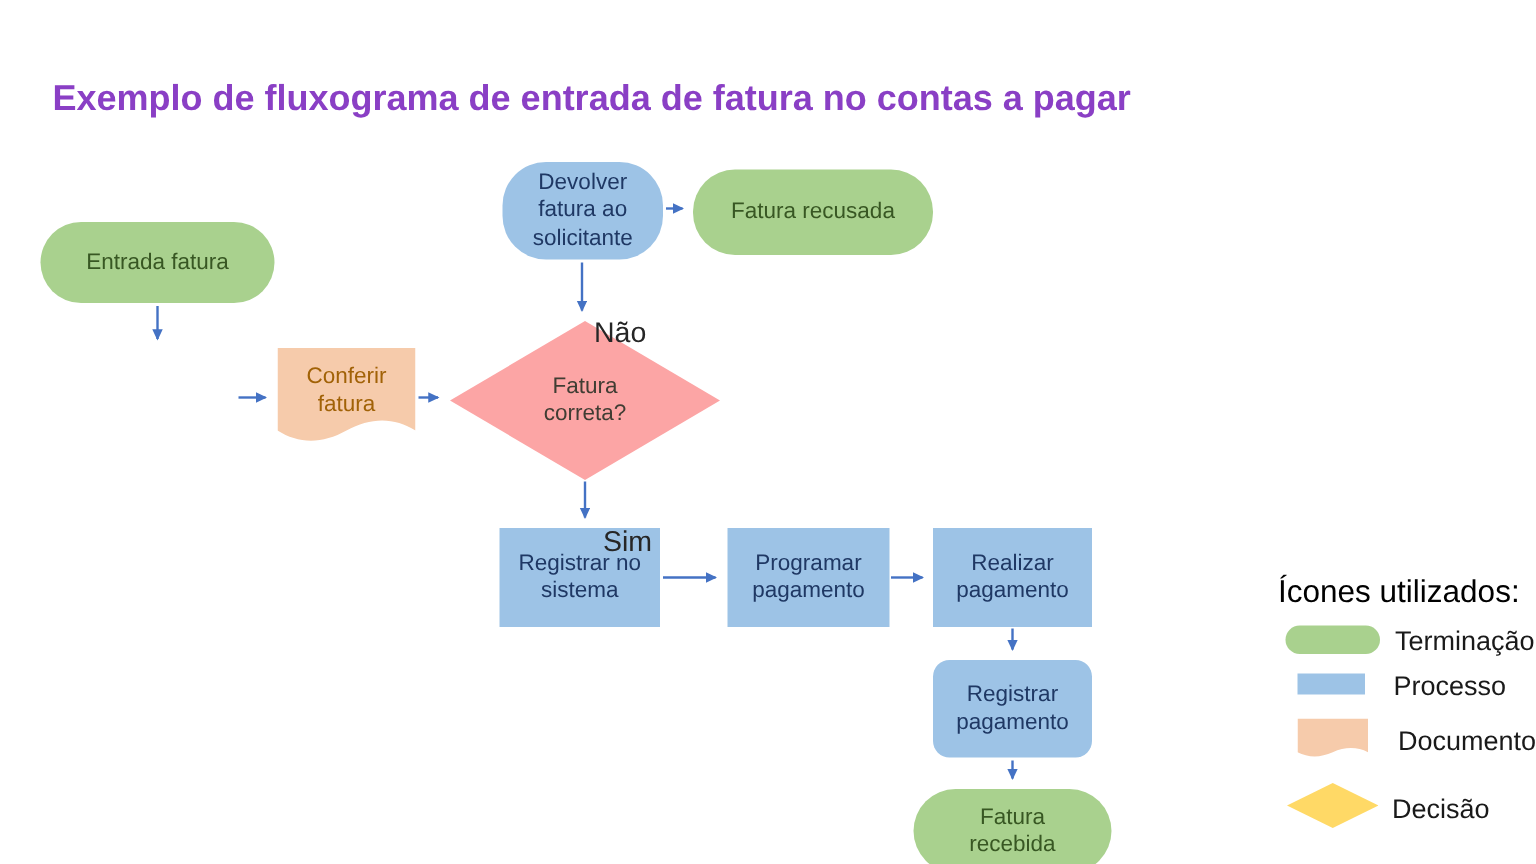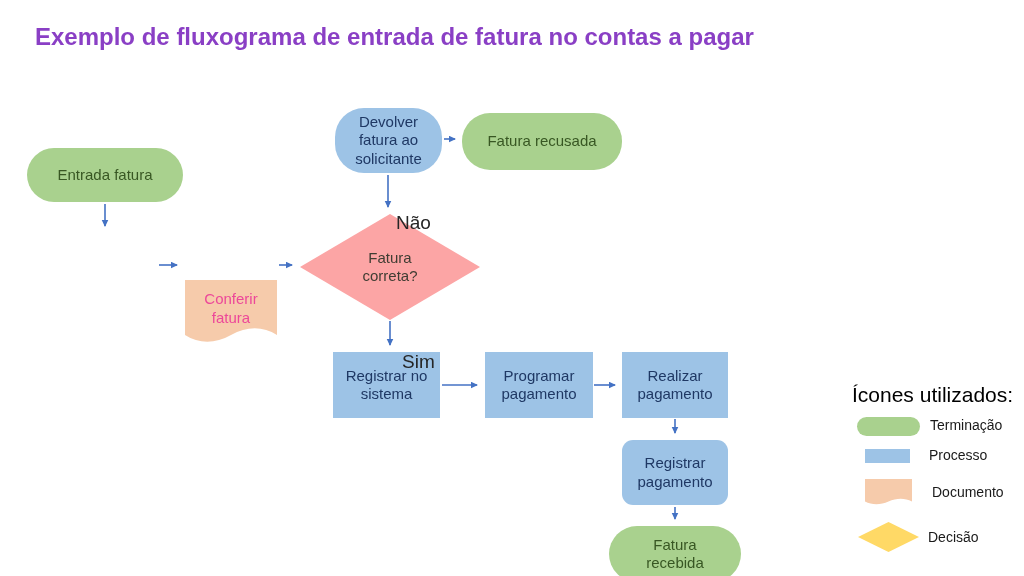--- a/index.html
+++ b/index.html
@@ -1,40 +1,40 @@
 <!DOCTYPE html>
 <html><head>
 <meta charset="utf-8">
 <style>
   html,body { margin:0; padding:0; background:#ffffff; }
   .slide {
     position:relative; width:1024px; height:576px; background:#ffffff;
     overflow:hidden; font-family:"Liberation Sans", sans-serif;
   }
   .slide-title {
-    position:absolute; left:35px; top:23px; margin:0;
+    position:absolute; left:35px; top:52px; margin:0;
     font-size:24px; font-weight:bold; color:#8a3fc5; white-space:nowrap;
   }
   .arrows { position:absolute; left:0; top:0; pointer-events:none; }
   .node {
     position:absolute; display:flex; align-items:center; justify-content:center;
     text-align:center; font-size:15px; line-height:1.22;
   }
   .terminator { background:#a9d18e; color:#385723; border-radius:28px; }
   .process    { background:#9dc3e6; color:#1f3864; }
   .decision   { background:#fca5a5; color:#403d33;
                 clip-path:polygon(50% 0,100% 50%,50% 100%,0 50%); }
-  .document   { background:transparent; color:#ec4899;margin-top:48px; }
+  .document   { background:transparent; color:#a16207; }
   .document > svg { position:absolute; left:0; top:0; width:100%; height:100%; }
   .document .node-label { position:relative; padding-bottom:9px; }
   .node-label { display:block; }
   .edge-label { position:absolute; font-size:19px; color:#262626;margin-top:28px; }
   .legend-title { position:absolute; left:852px; top:383px; font-size:21px; color:#000000; }
   .legend-shape { position:absolute; }
-  .legend-label { position:absolute; font-size:14px; color:#1a1a1a; }
+  .legend-label { position:absolute; font-size:18px; color:#1a1a1a; }
   .lg-pill { left:857px; top:417px; width:63px; height:19px; background:#a9d18e; border-radius:10px; }
   .lg-rect { left:865px; top:449px; width:45px; height:14px; background:#9dc3e6; }
   .lg-doc  { left:865px; top:479px; width:47px; height:27px; }
   .lg-doc svg { display:block; width:100%; height:100%; }
   .lg-diamond { left:858px; top:522px; width:61px; height:30px; background:#ffd966;
                 clip-path:polygon(50% 0,100% 50%,50% 100%,0 50%); }
 </style>
 </head>
 <body>
 

